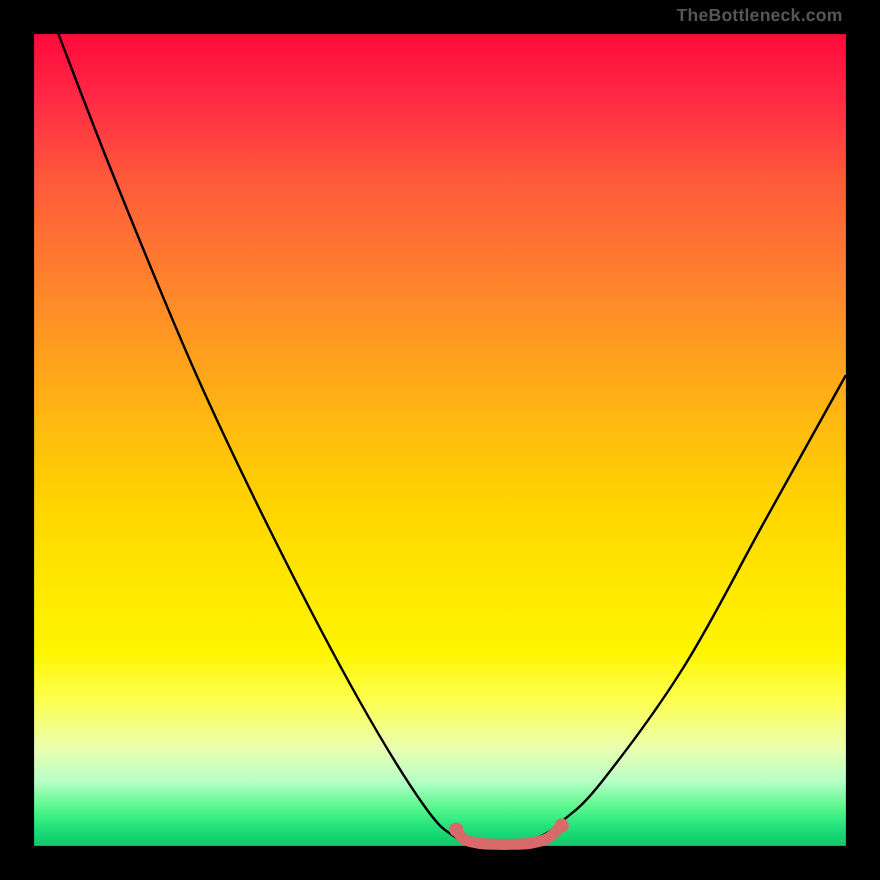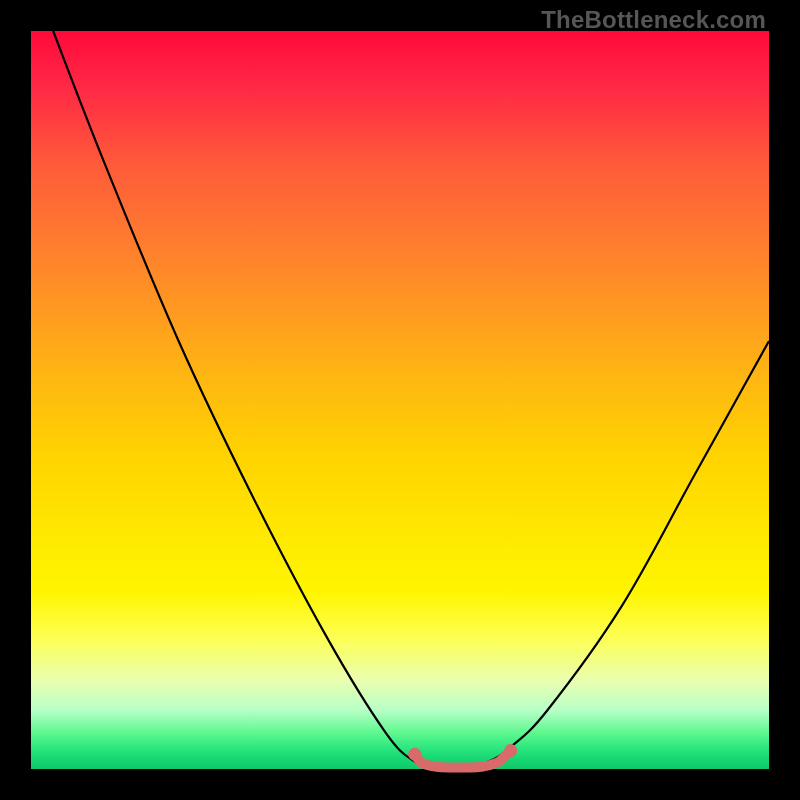--- a/index.html
+++ b/index.html
@@ -41,21 +41,21 @@
       #30e880 97%,
       #18d874 98.5%,
       #10c868 100%
     );
   }
   .watermark {
     position: absolute;
     top: 6px;
     right: 34px;
     font-family: Arial, Helvetica, sans-serif;
-    font-size: 24px;
+    font-size: 16px;
     font-weight: 600;
     color: #565656;
     letter-spacing: 0.2px;
   }
   svg.curve {
     position: absolute;
     top: 31px;
     left: 31px;
     width: 738px;
     height: 738px;

